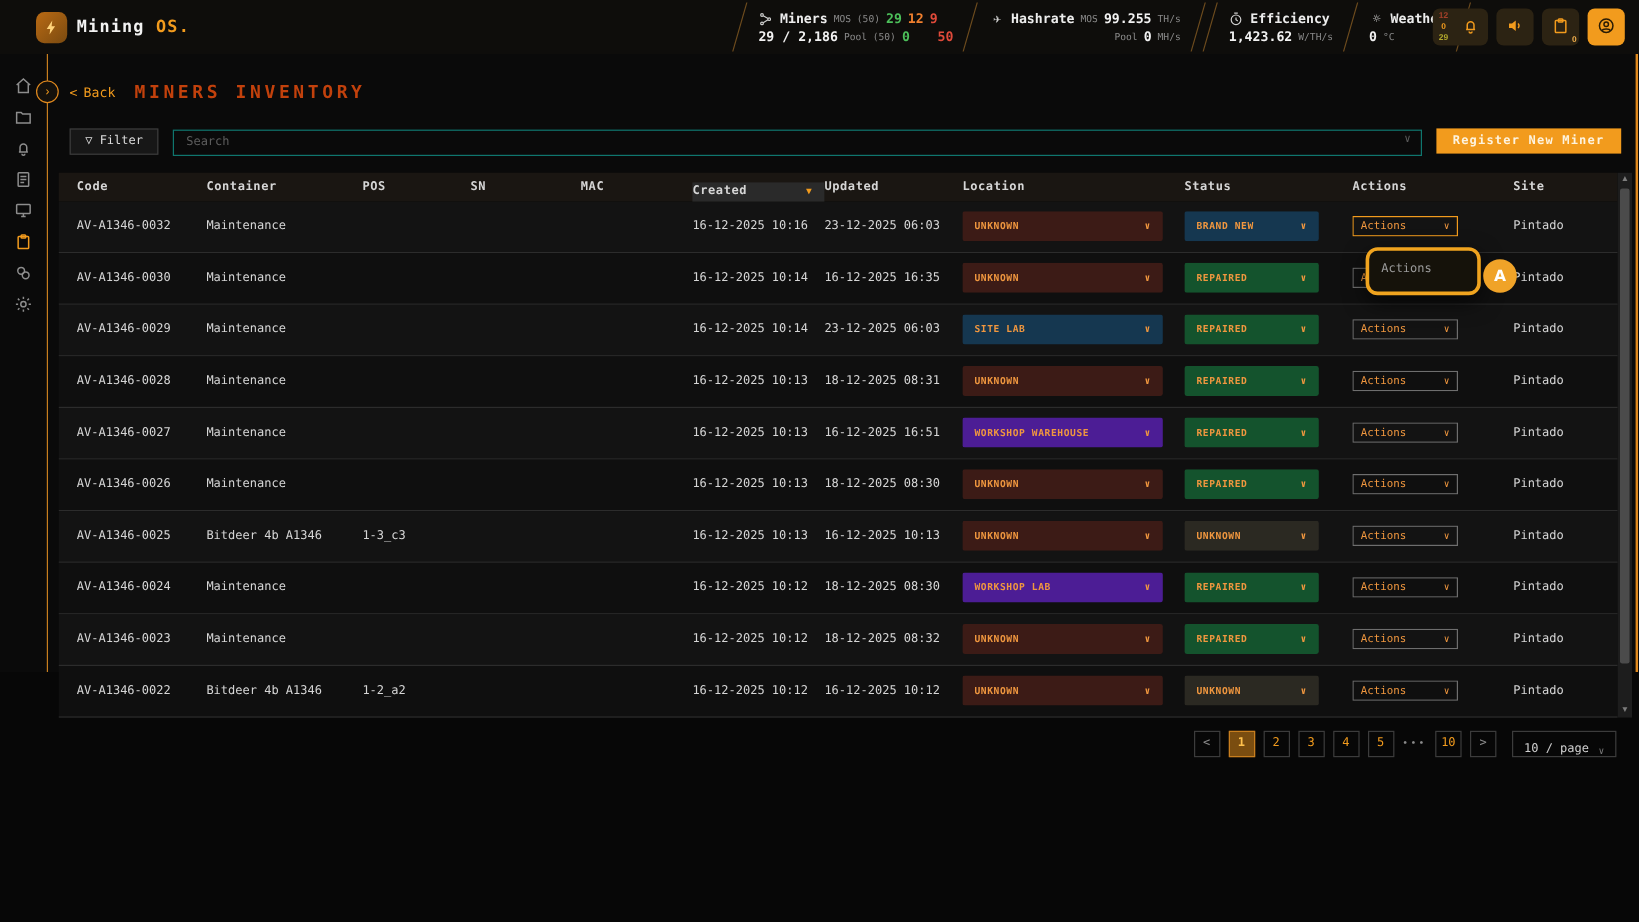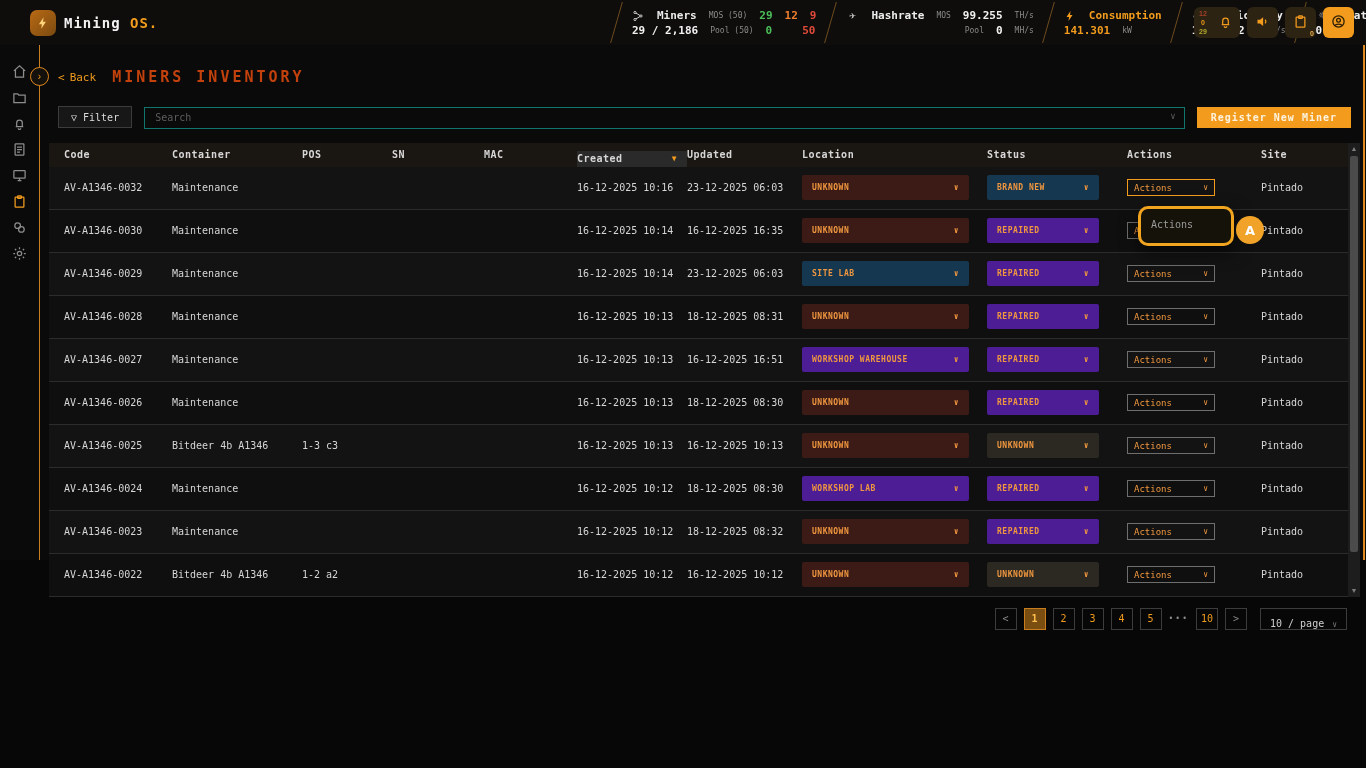--- a/index.html
+++ b/index.html
@@ -13,21 +13,21 @@
   .logo { display:flex; align-items:center; gap:8px; padding-left:30px; }
   .logo-mark { width:26px; height:26px; border-radius:7px; background:linear-gradient(135deg,#b96a14,#7a4a10);
     color:#ffd37a; display:flex; align-items:center; justify-content:center; font-size:14px; }
   .logo-text { font-size:14px; font-weight:bold; color:#f2f2f2; letter-spacing:1px; }
   .logo-text .accent { color:#f29b1d; }
   .stats { position:absolute; left:612px; top:0; height:45px; display:flex; align-items:stretch; }
   .sep { width:10px; position:relative; }
   .sep::before { content:""; position:absolute; left:4px; top:2px; bottom:2px; width:0;
     border-left:1px solid #6e4c1e; transform:skewX(-16deg); }
   .stat { padding:5px 10px 4px 10px; display:flex; flex-direction:column; justify-content:center; gap:2px; }
-  .stat-row { display:flex; align-items:center; gap:12px; white-space:nowrap; }
+  .stat-row { display:flex; align-items:center; gap:5px; white-space:nowrap; }
   .stat-ico { color:#cfcfcf; font-size:11px; width:13px; text-align:center; }
   .stat-ico svg { width:12px; height:12px; display:block; }
   .stat-label { font-size:11px; font-weight:bold; color:#ececec; }
   .stat-label.orange { color:#f29b1d; }
   .muted { font-size:8px; color:#8a8a8a; }
   .v { font-size:11px; font-weight:bold; color:#f2f2f2; }
   .v.orange { color:#f29b1d; }
   .v.green { color:#4cbf5a; }
   .v.amber { color:#f07f2e; }
   .v.red { color:#e04a3a; }
@@ -96,21 +96,21 @@
   .c-actions { width:110px; }
   .c-site { flex:1;padding-left:24px; }
   .badge { height:25px; display:flex; align-items:center; justify-content:space-between;
     padding:0 10px; border-radius:2px; font-size:8px; font-weight:bold; letter-spacing:0.5px;
     color:#f0973f; cursor:pointer; }
   .badge .chev { font-size:8px; }
   .c-location .badge { width:167px; }
   .c-status .badge { width:112px; }
   .badge--red { background:#3c1b16; }
   .badge--blue { background:#153750; }
-  .badge--green { background:#4c1d95; }
+  .badge--green { background:#14532d; }
   .badge--olive { background:#4c1d95; }
   .badge--gray { background:#2b2922; }
   .actions-select { width:88px; height:17px; background:transparent; border:1px solid #6e6e6e;
     color:#f0973f; font-size:9px; display:flex; align-items:center; justify-content:space-between;
     padding:0 6px; cursor:pointer; }
   .actions-select .chev { font-size:8px; }
   .actions-select.is-open { border-color:#f29b1d; }
 
   .vscroll { width:12px; background:#1d1d1d; display:flex; flex-direction:column;
     align-items:center; padding:2px 0; }
@@ -189,34 +189,20 @@
           <span class="v">99.255</span>
           <span class="muted">TH/s</span>
         </div>
         <div class="stat-row" style="justify-content:flex-end">
           <span class="muted">Pool</span>
           <span class="v">0</span>
           <span class="muted">MH/s</span>
         </div>
       </div>
       <div class="sep"></div>
-      <div class="stat">
-        <div class="stat-row">
-          <span class="stat-ico" style="color:#f29b1d">
-            <svg viewBox="0 0 24 24">
-                <path d="M13 2 5 14h5l-1 8 8-12h-5z" fill="#f29b1d"></path>
-              </svg>
-          </span>
-          <span class="stat-label orange">Consumption</span>
-        </div>
-        <div class="stat-row">
-          <span class="v orange">141.301</span>
-          <span class="muted">kW</span>
-        </div>
-      </div>
       <div class="sep"></div>
       <div class="stat">
         <div class="stat-row">
           <span class="stat-ico">
             <svg viewBox="0 0 24 24" fill="none" stroke="currentColor" stroke-width="2">
                 <circle cx="12" cy="13" r="8"></circle>
                 <path d="M12 9v4l3 2M9 2h6"></path>
               </svg>
           </span>
           <span class="stat-label">Efficiency</span>

